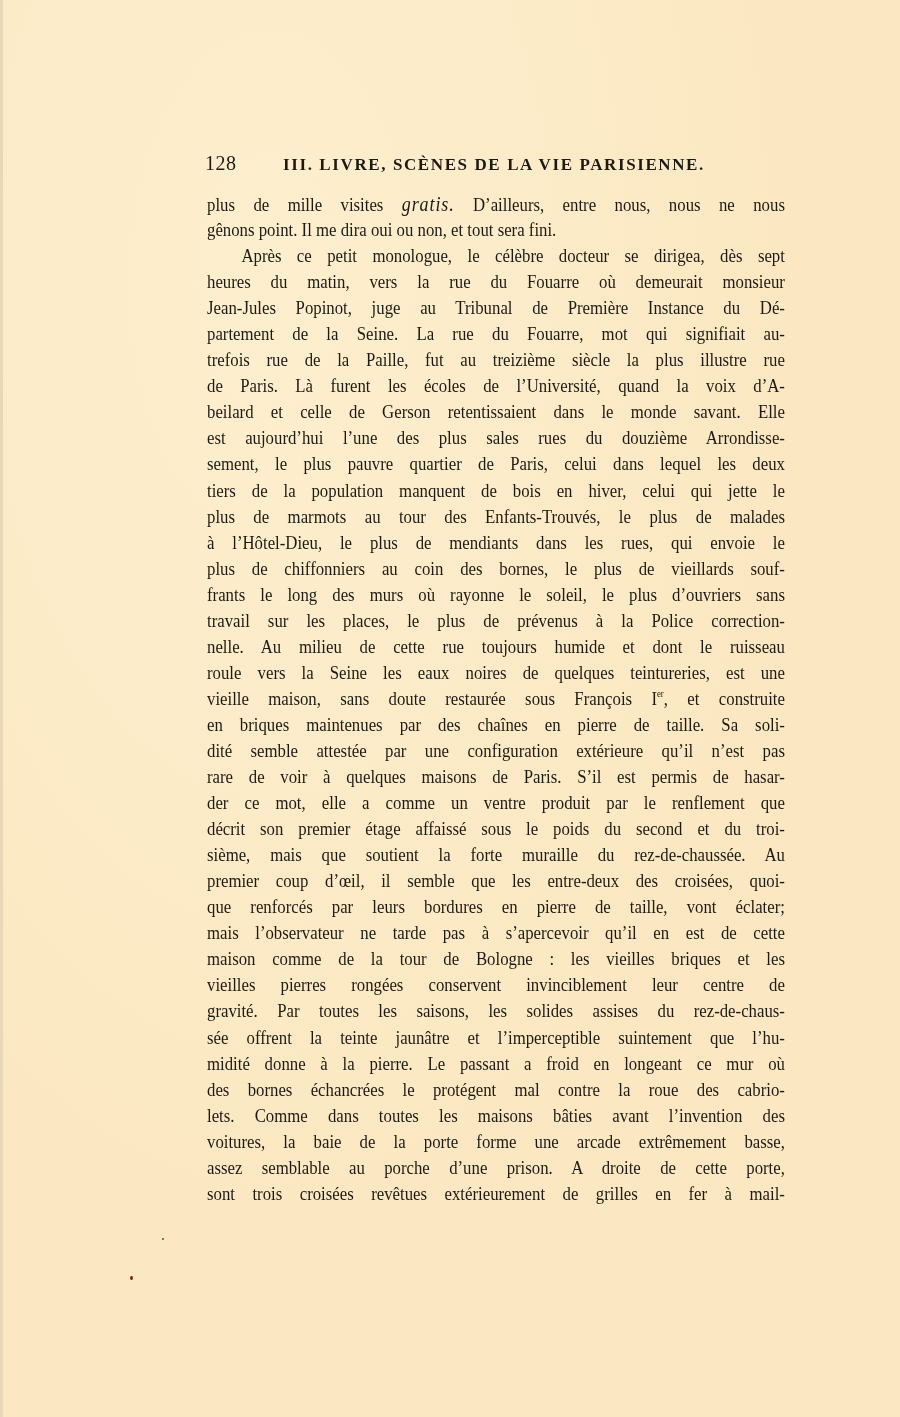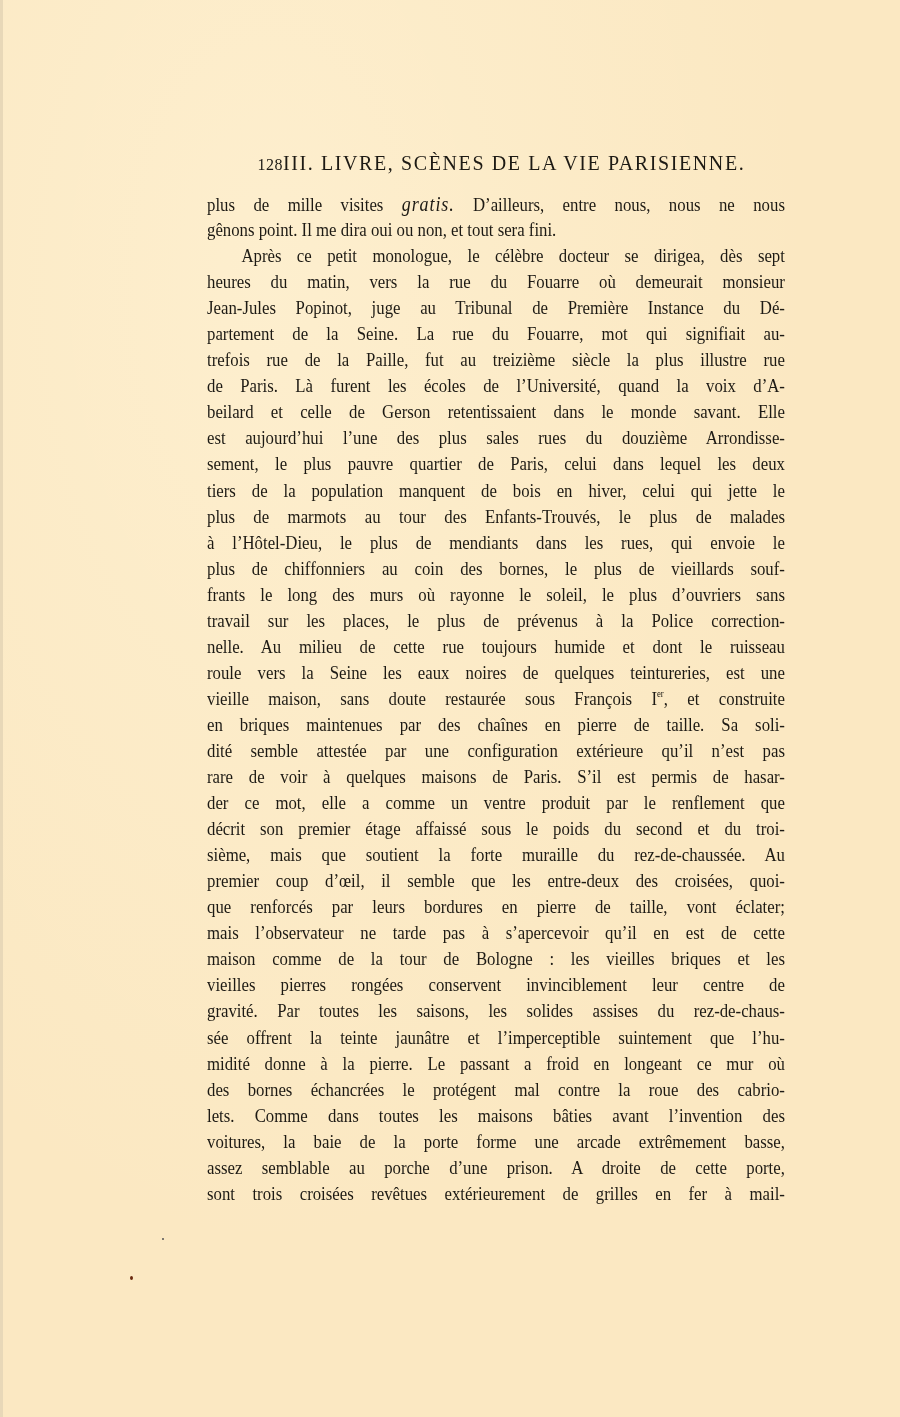--- a/index.html
+++ b/index.html
@@ -32,28 +32,27 @@
     .running-head {
       position: absolute;
       left: 205px;
       top: 152px;
       width: 580px;
       height: 26px;
       display: flex;
       align-items: baseline;
     }
     .page-number {
-      font-size: 16px;
+      font-size: 20px;
       width: 78px;
       letter-spacing: 0.5px;
-      text-align: right;
     }
     .head-title {
-      font-size: 20px;
-      font-weight: normal;
+      font-size: 17px;
+      font-weight: bold;
       letter-spacing: 1.6px;
       text-transform: uppercase;
     }
     .body-text {
       position: absolute;
       left: 207px;
       top: 191px;
       width: 578px;
     }
     .line {

